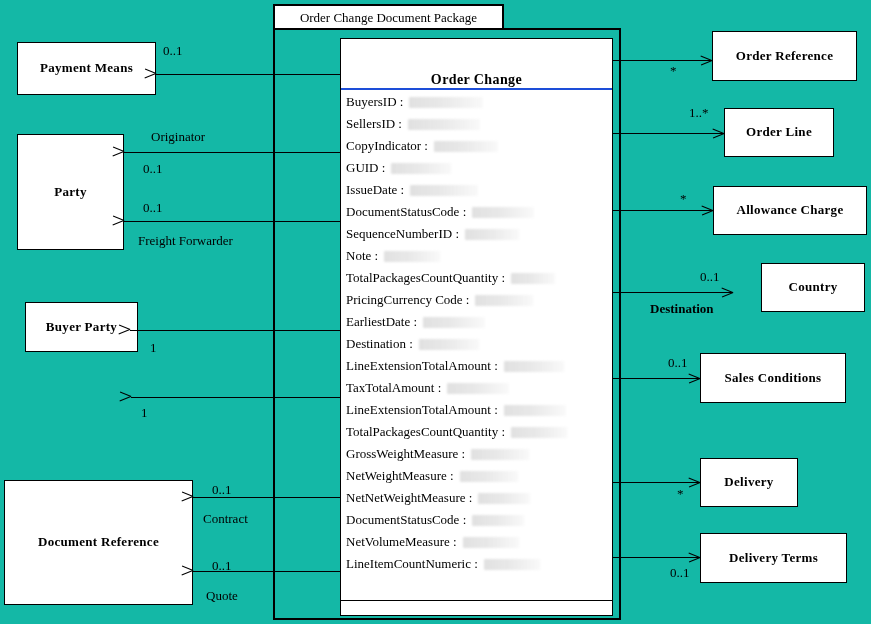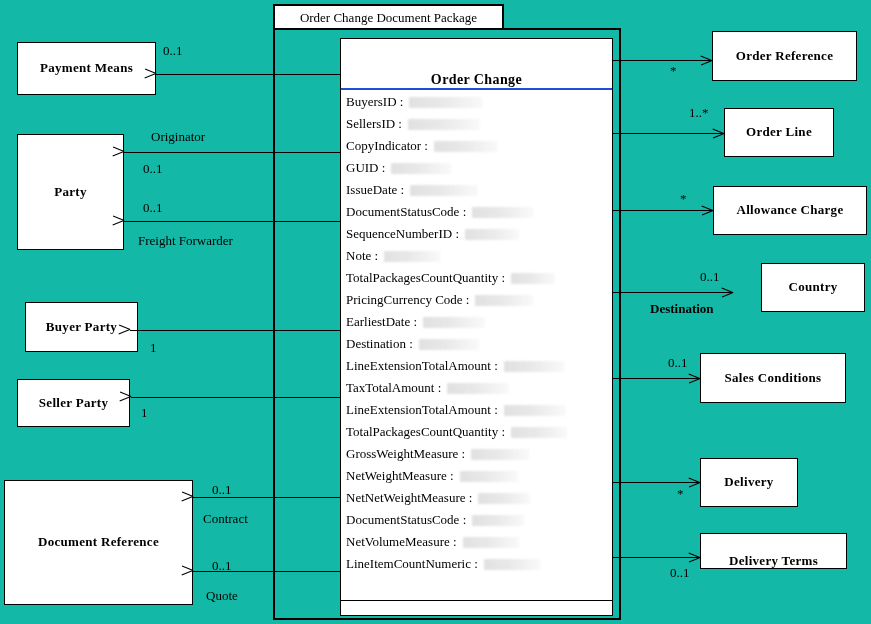--- a/index.html
+++ b/index.html
@@ -257,23 +257,20 @@
   </div>
 
   <div class="umlbox" style="left:17px; top:134px; width:107px; height:116px;">
     <span class="boxlabel">Party</span>
   </div>
 
   <div class="umlbox" style="left:17px; top:302px; width:113px; height:50px;margin-left:8px;">
     <span class="boxlabel">Buyer Party</span>
   </div>
 
-  <div class="umlbox" style="left:17px; top:379px; width:113px; height:48px;">
-    <span class="boxlabel">Seller Party</span>
-  </div>
 
   <div class="umlbox" style="left:4px; top:480px; width:189px; height:125px;">
     <span class="boxlabel">Document Reference</span>
   </div>
 
   <div class="umlbox" style="left:712px; top:31px; width:145px; height:50px;">
     <span class="boxlabel">Order Reference</span>
   </div>
 
   <div class="umlbox" style="left:724px; top:108px; width:110px; height:49px;">
@@ -289,21 +286,21 @@
   </div>
 
   <div class="umlbox" style="left:700px; top:353px; width:146px; height:50px;">
     <span class="boxlabel">Sales Conditions</span>
   </div>
 
   <div class="umlbox" style="left:700px; top:458px; width:98px; height:49px;">
     <span class="boxlabel">Delivery</span>
   </div>
 
-  <div class="umlbox" style="left:700px; top:533px; width:147px; height:36px;align-items:flex-end;">
+  <div class="umlbox" style="left:700px; top:533px; width:147px; height:50px;">
     <span class="boxlabel">Delivery Terms</span>
   </div>
 
   <div class="hline" style="left:156px; top:74px; width:184px;"></div>
   <div class="arrowhead ah-left" style="left:156px; top:74px;">
     <div class="ah-bar a"></div>
       <div class="ah-bar b"></div>
   </div>
   <div class="edgelabel mult" style="left:163px; top:44px;">0..1</div>
 

